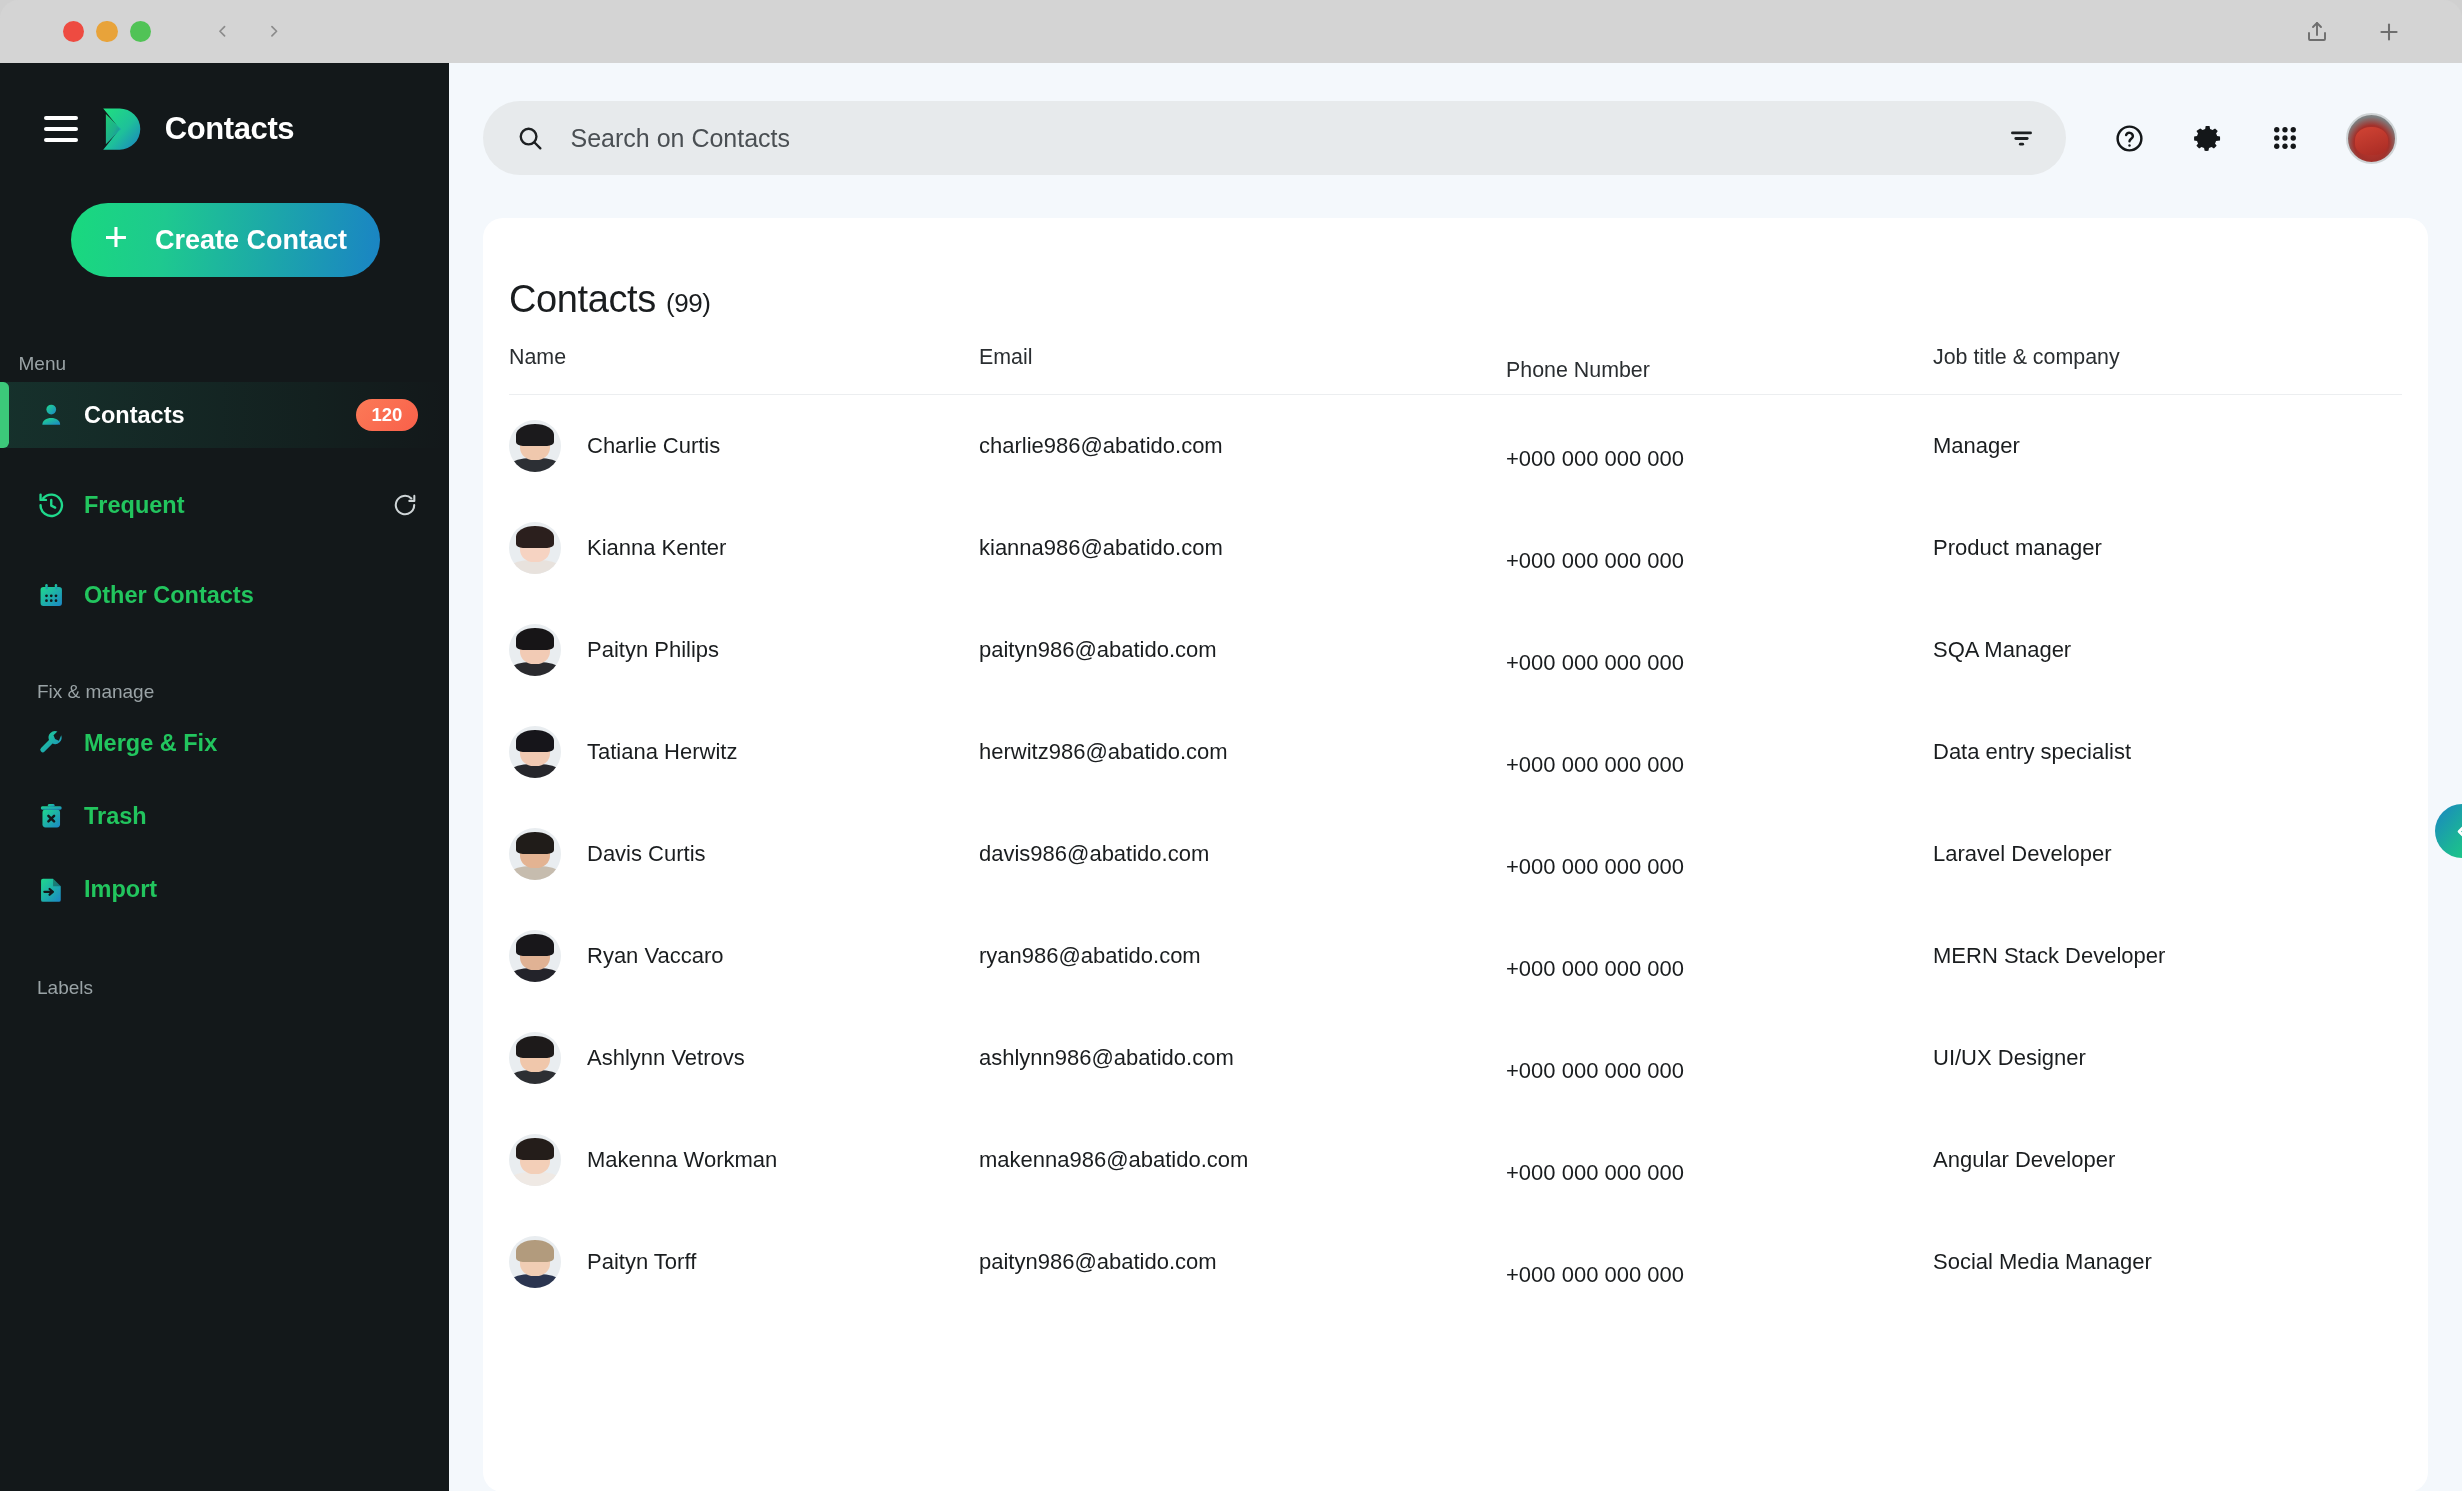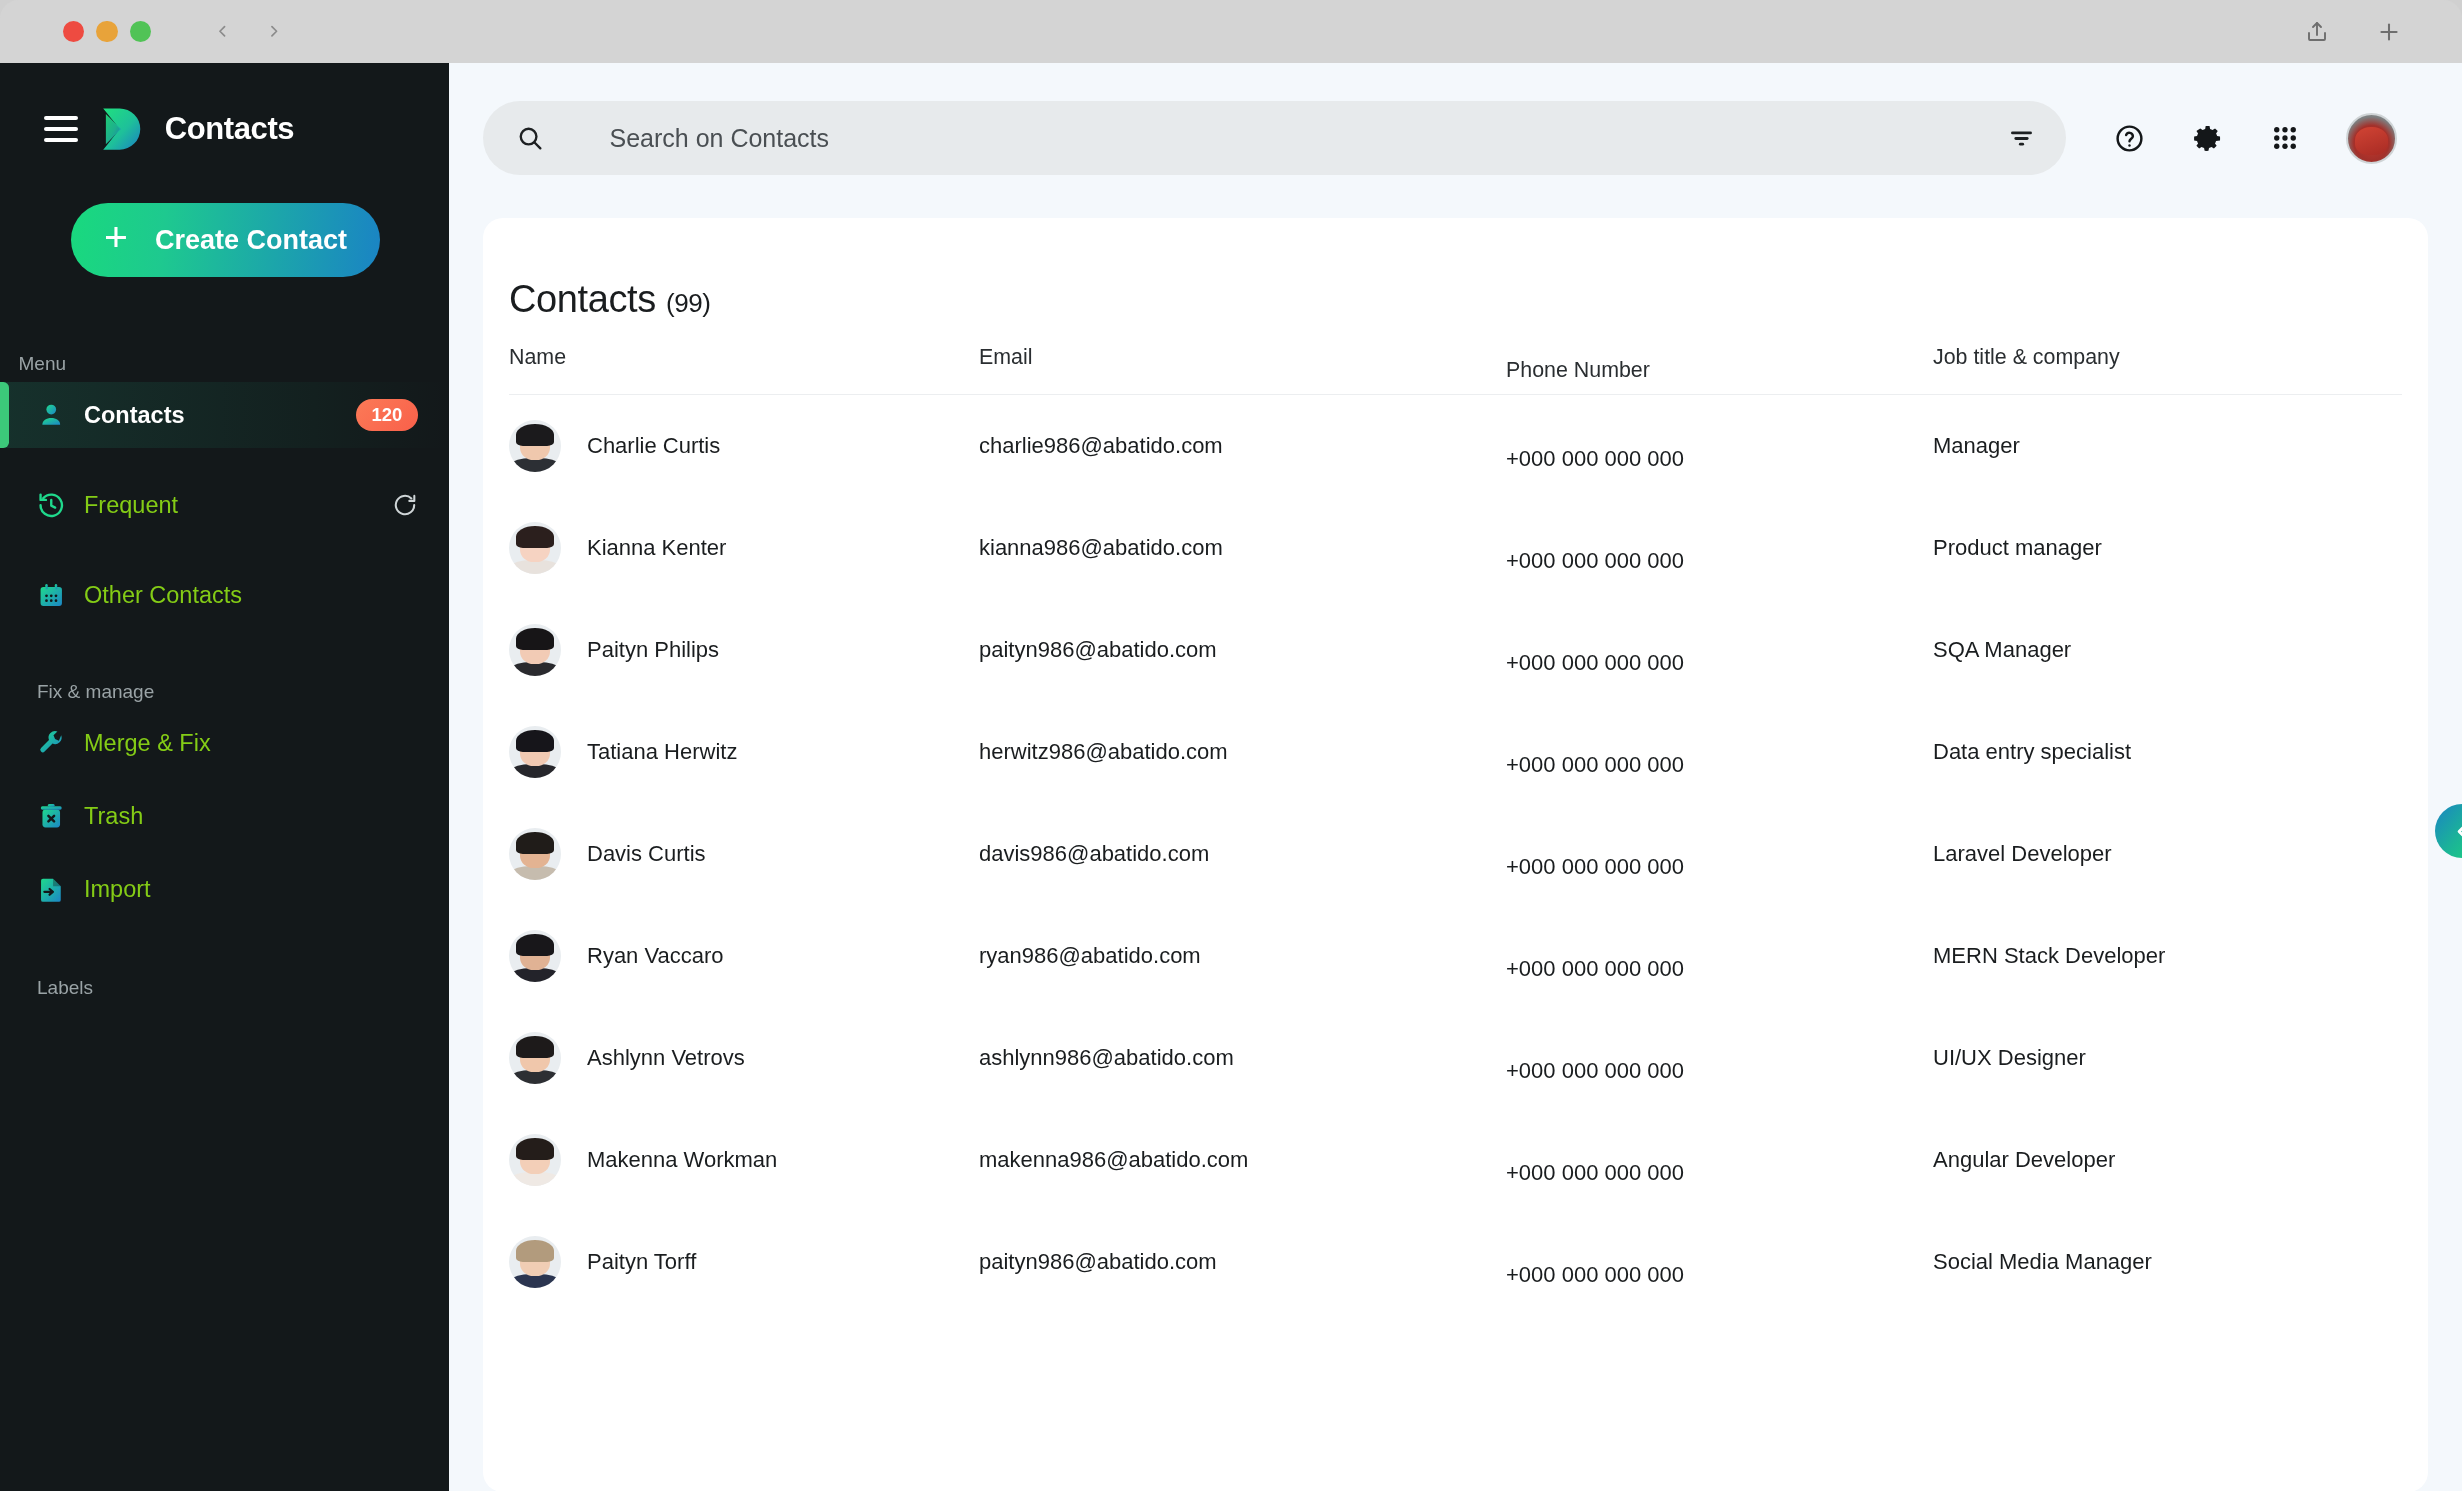--- a/index.html
+++ b/index.html
@@ -66,21 +66,21 @@
   }
   .section-label.fix { margin-top: 53px; padding-left: 37px; }
   .section-label.labels { margin-top: 54px; padding-left: 37px; }
 
   .nav-item {
     height: 66px; display: flex; align-items: center;
     padding-left: 37px; cursor: pointer; position: relative;
     margin-top: 7.1px;
   }
   .nav-item .nav-icon { width: 37px; display: flex; align-items: center; justify-content: flex-start; flex-shrink: 0; }
-  .nav-item .nav-label { color: #84cc16; font-size: 23.5px; font-weight: 400; margin-left: 10px; }
+  .nav-item .nav-label { color: #22c55e; font-size: 23.5px; font-weight: 700; margin-left: 10px; }
   .nav-item.active {
     background: linear-gradient(90deg, #16312c 0%, #13201f 70%, #13181a 100%);
   }
   .nav-item.active::before {
     content: ""; position: absolute; left: 0; top: 0;
     width: 9.3px; height: 100%;
     background: #3cc87a; border-radius: 0 5.7px 5.7px 0;
   }
   .nav-item.active .nav-label { color: #ffffff; font-weight: 700; }
   .badge {
@@ -97,21 +97,21 @@
 
   .topbar { display: flex; align-items: center; padding: 38px 60px 0 34px; gap: 0; }
   .search-wrap {
     flex: 1; max-width: 1583px; height: 74px;
     background: #e7eaec; border-radius: 37px;
     display: flex; align-items: center; padding: 0 31px 0 33px; gap: 26px;
   }
   .search-input {
     flex: 1; border: none; background: transparent; outline: none;
     font-family: "Liberation Sans", sans-serif;
-    font-size: 25px; color: #1d2022; margin-left: 39px;
+    font-size: 25px; color: #1d2022;
   }
   .search-input::placeholder { color: #4a4f53; }
   .filter-icon { color: #1d2022; display: flex; cursor: pointer; }
   .topbar-icons { display: flex; align-items: center; gap: 46px; margin-left: 48px; }
   .tb-icon { color: #141719; display: flex; cursor: pointer; }
   .avatar-top {
     width: 51px; height: 51px; border-radius: 50%;
     background: radial-gradient(circle at 50% 60%, #c3392e 0%, #a3302a 48%, #7d7f80 72%, #9aa0a2 100%);
     border: 2.1px solid #cfd4d6;
     overflow: hidden; position: relative; cursor: pointer; flex-shrink: 0;

